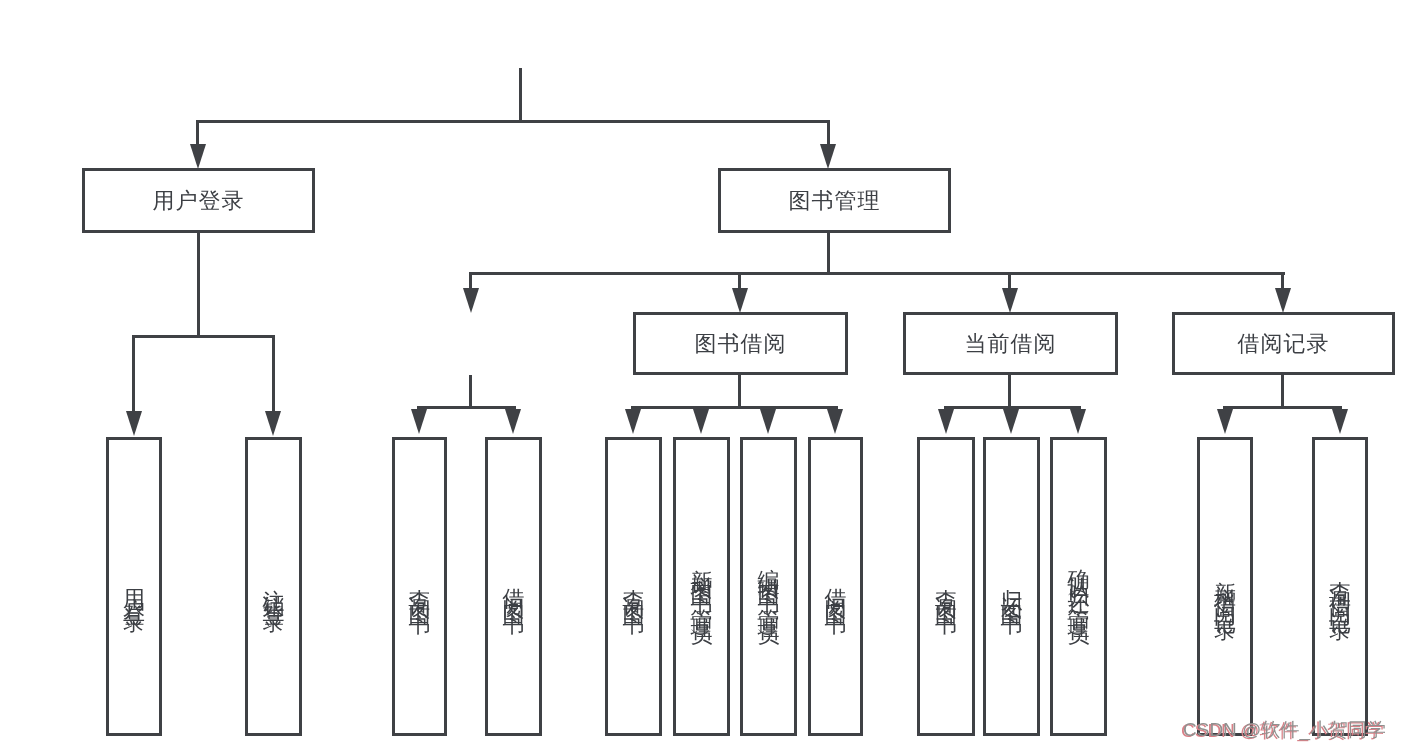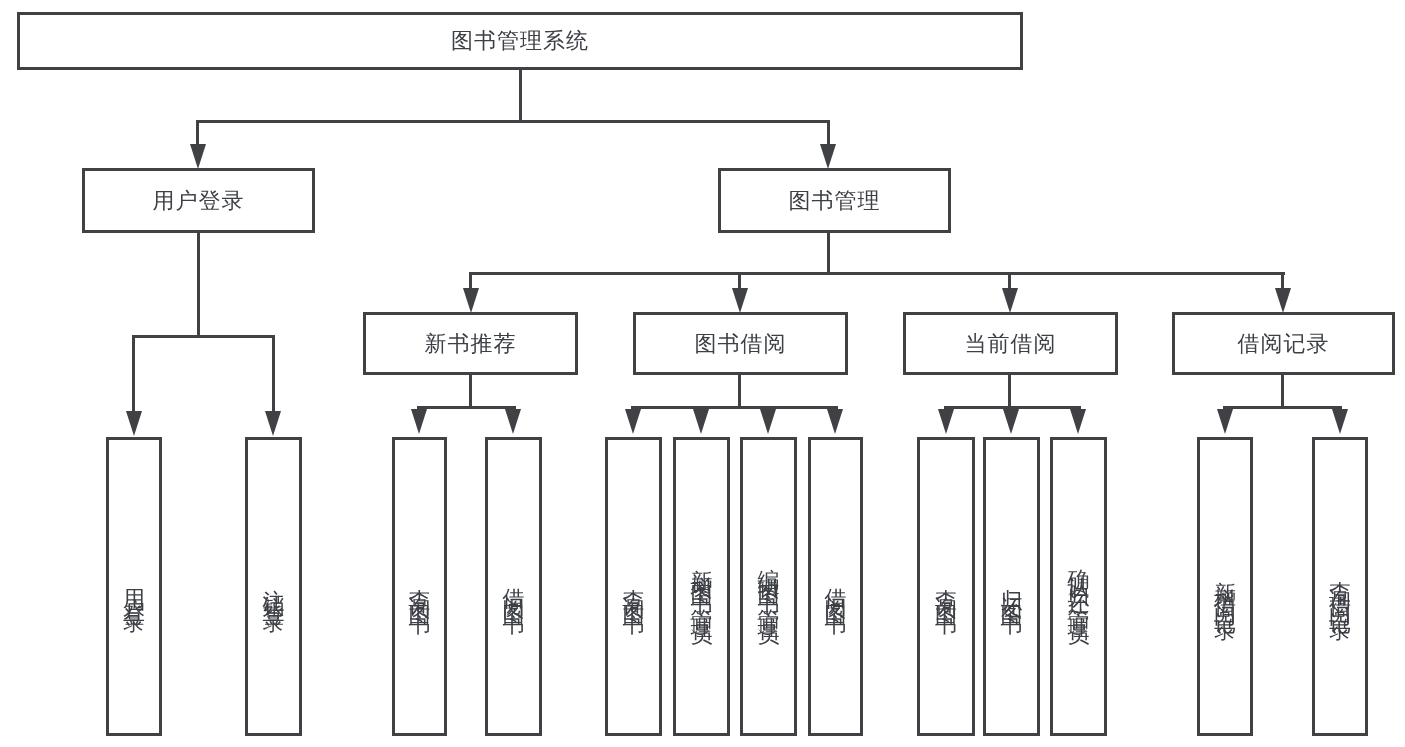--- a/index.html
+++ b/index.html
@@ -48,23 +48,20 @@
     color: var(--watermark-gray, #90908f);
     text-shadow: -2px 1px 0 var(--watermark-red, rgba(217,128,135,0.55));
     white-space: nowrap;
   }
 </style>
 </head>
 <body>
 
 <div class="canvas">
 
-  <div class="box" style="left:17px; top:12px; width:1006px; height:58px;">
-    <span>图书管理系统</span>
-  </div>
 
   <div class="vline" style="left:519px; top:68px; height:54px;"></div>
   <div class="hline" style="left:196px; top:120px; width:634px;"></div>
   <div class="vline" style="left:196px; top:122px; height:26px;"></div>
   <div class="arrow-down" style="left:190px; top:144px;"></div>
   <div class="vline" style="left:827px; top:122px; height:26px;"></div>
   <div class="arrow-down" style="left:820px; top:144px;"></div>
 
   <div class="box" style="left:82px; top:168px; width:233px; height:65px;">
     <span>用户登录</span>
@@ -84,23 +81,20 @@
   <div class="hline" style="left:469px; top:272px; width:816px;"></div>
   <div class="vline" style="left:469px; top:274px; height:18px;"></div>
   <div class="arrow-down" style="left:463px; top:288px;"></div>
   <div class="vline" style="left:738px; top:274px; height:18px;"></div>
   <div class="arrow-down" style="left:732px; top:288px;"></div>
   <div class="vline" style="left:1008px; top:274px; height:18px;"></div>
   <div class="arrow-down" style="left:1002px; top:288px;"></div>
   <div class="vline" style="left:1281px; top:274px; height:18px;"></div>
   <div class="arrow-down" style="left:1275px; top:288px;"></div>
 
-  <div class="box" style="left:363px; top:312px; width:215px; height:63px;">
-    <span>新书推荐</span>
-  </div>
   <div class="box" style="left:633px; top:312px; width:215px; height:63px;">
     <span>图书借阅</span>
   </div>
   <div class="box" style="left:903px; top:312px; width:215px; height:63px;">
     <span>当前借阅</span>
   </div>
   <div class="box" style="left:1172px; top:312px; width:223px; height:63px;">
     <span>借阅记录</span>
   </div>
 
@@ -164,14 +158,15 @@
     <span class="vtext">确认归还（管理员）</span>
   </div>
 
   <div class="box leaf" style="left:1197px; top:437px; width:56px; height:299px;">
     <span class="vtext">新增借阅记录</span>
   </div>
   <div class="box leaf" style="left:1312px; top:437px; width:56px; height:299px;">
     <span class="vtext">查询借阅记录</span>
   </div>
 
+  <div class="watermark">CSDN @软件_小贺同学</div>
 
 </div>
 
 </body></html>

